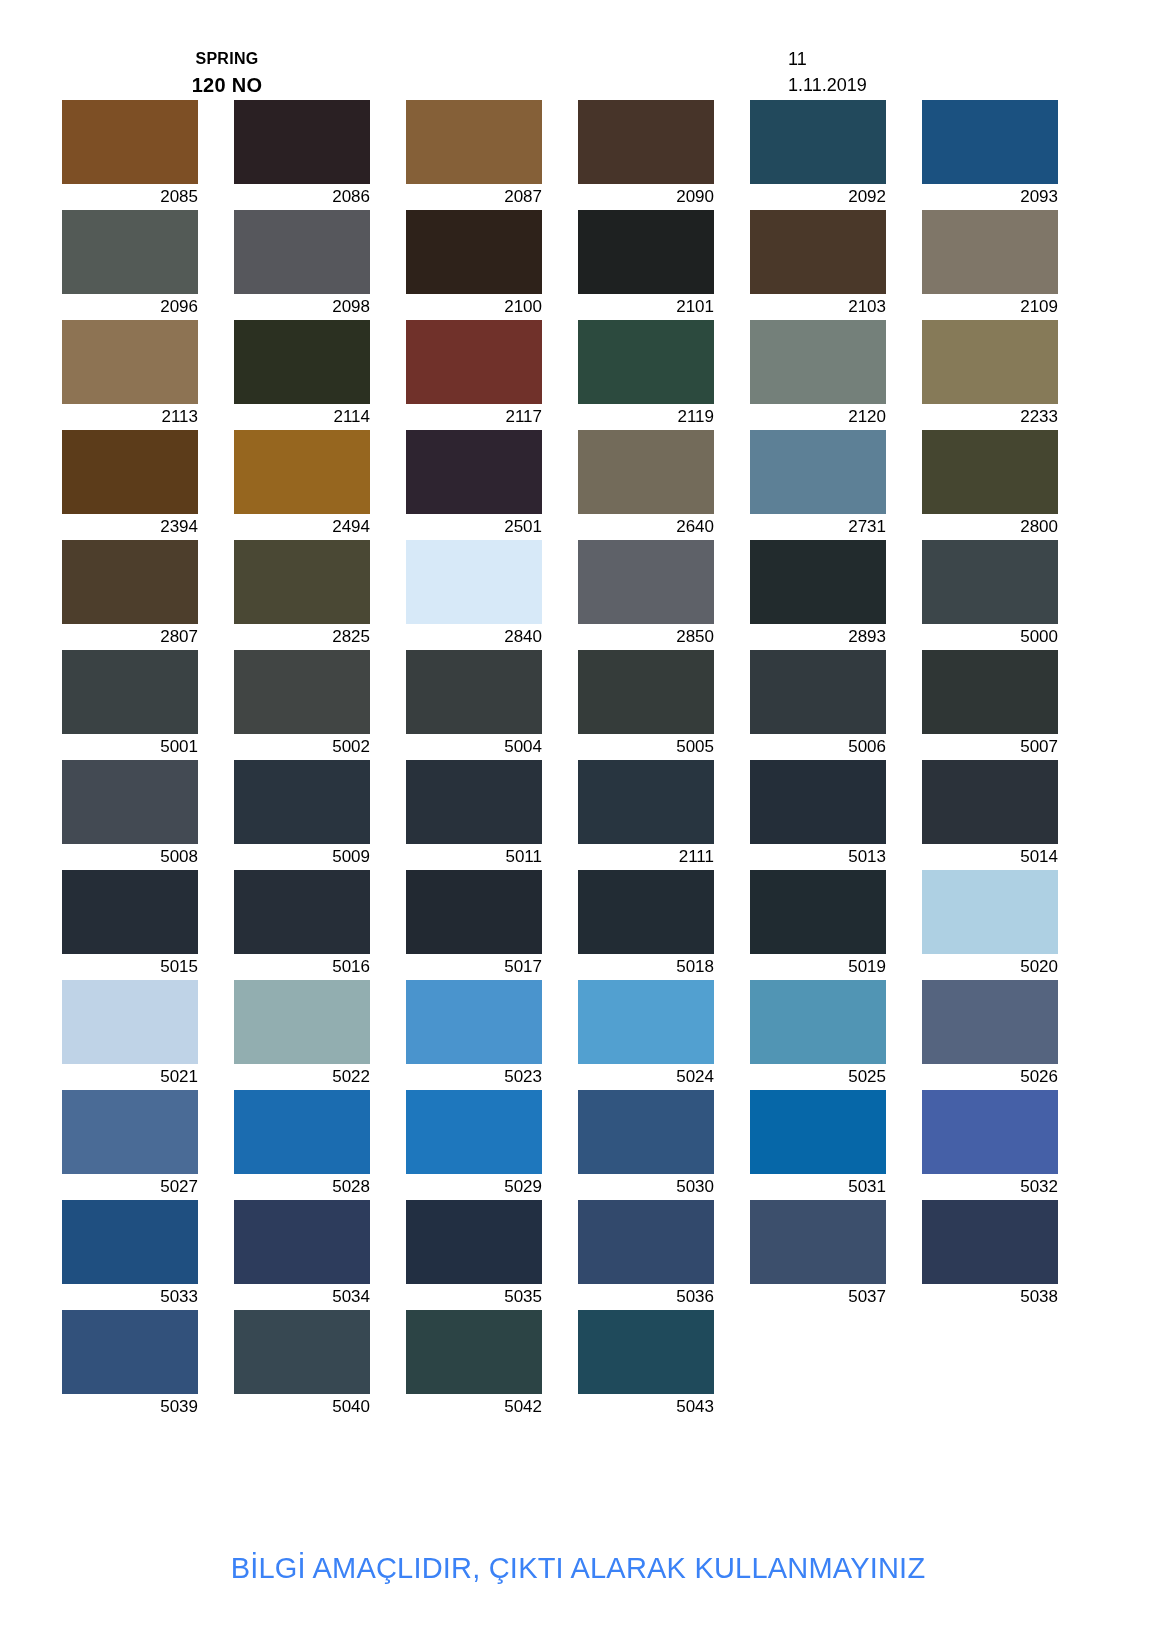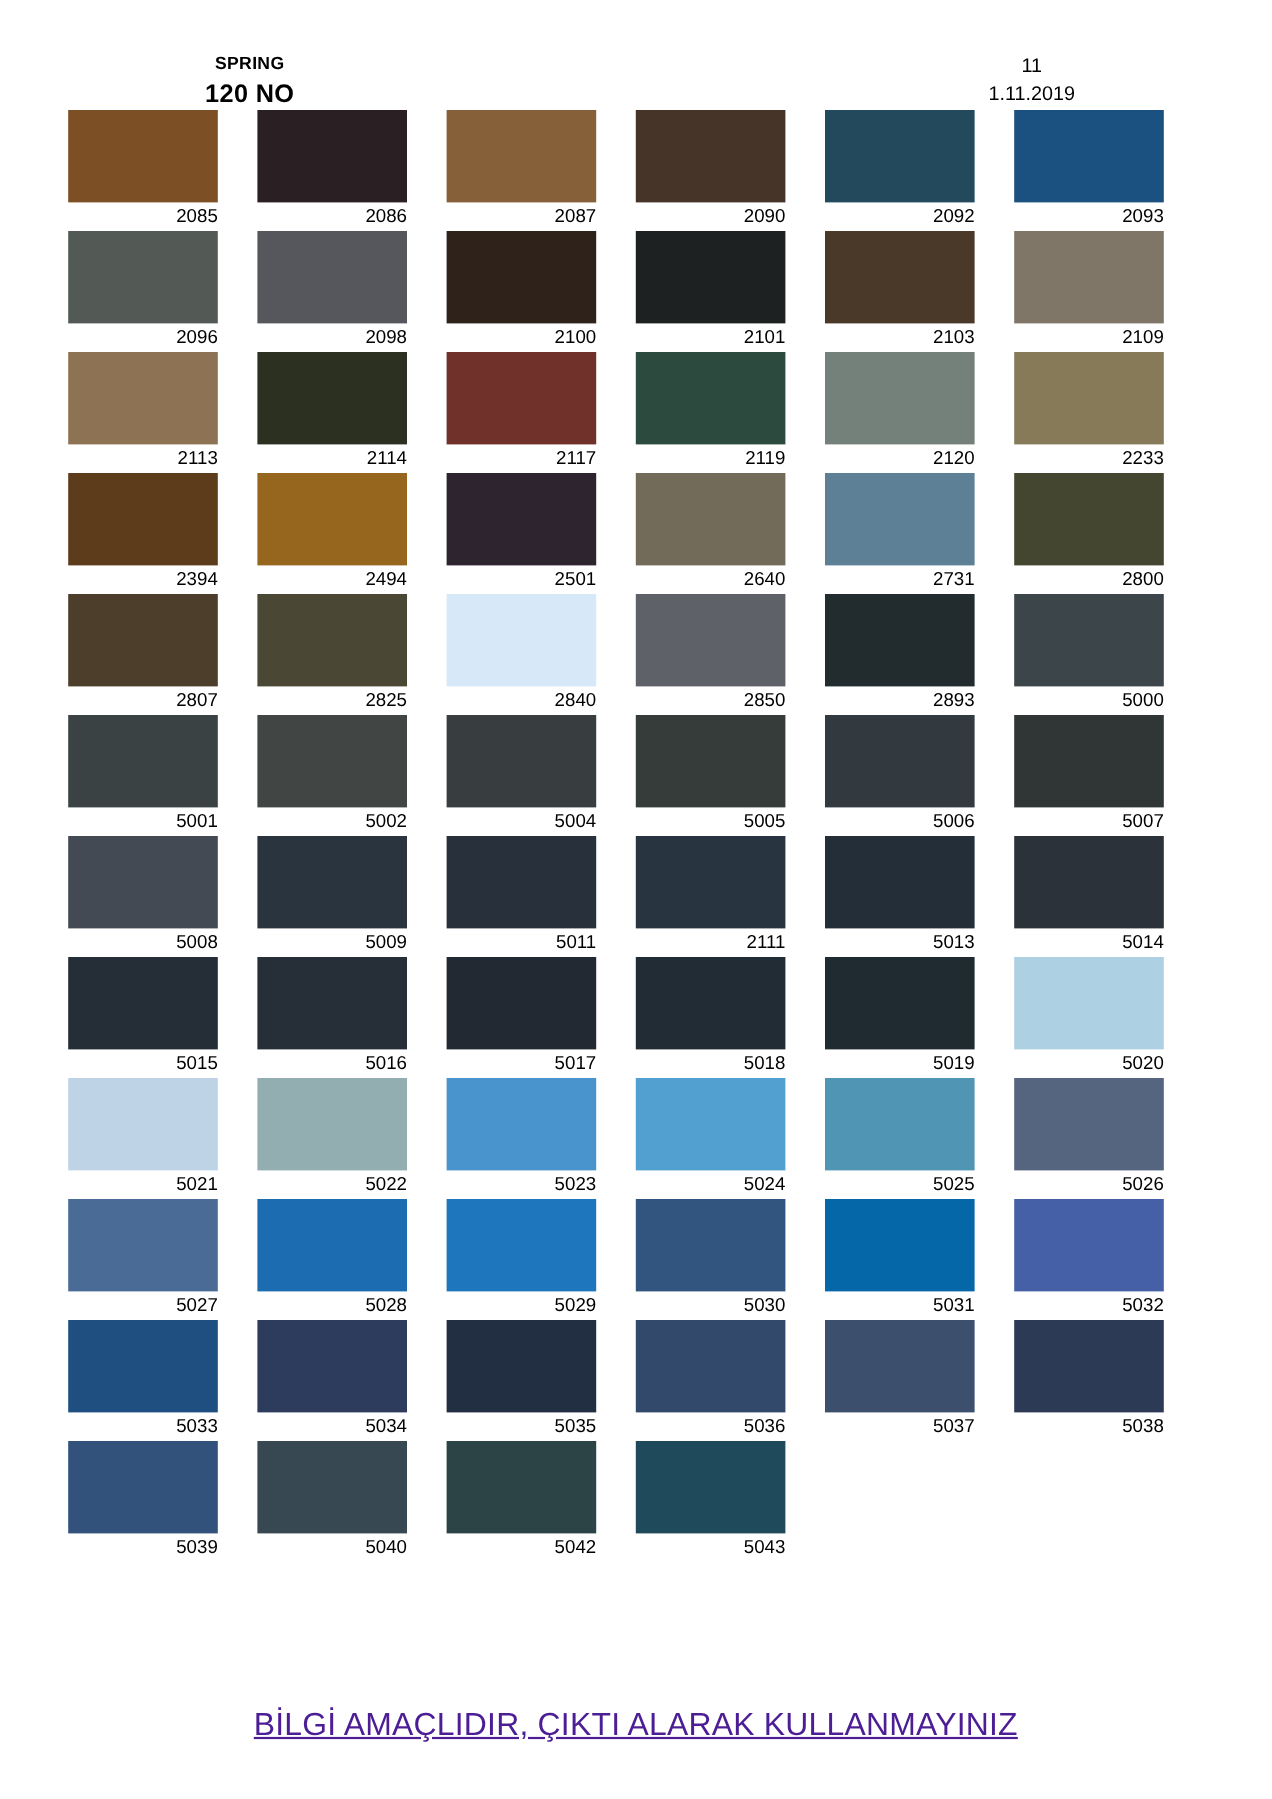--- a/index.html
+++ b/index.html
@@ -47,28 +47,28 @@
     text-align: center;
     padding-top: 10px;
   }
   .title-line1 {
     font-size: 16px;
     font-weight: bold;
     letter-spacing: 0.3px;
     line-height: 26px;
   }
   .title-line2 {
-    font-size: 23px;
+    font-size: 20px;
     font-weight: bold;
     letter-spacing: 0.3px;
     line-height: 26px;
   }
   .meta-block {
     width: 300px;
-    text-align: center;
+    text-align: left;
     padding-top: 10px;
     padding-right: 6px;
   }
   .meta-line {
     font-size: 18px;
     line-height: 26px;
     font-weight: normal;
   }
 
   
@@ -416,16 +416,16 @@
         <div class="swatch" style="background-color: rgb(44, 68, 69);"></div>
         <div class="code">5042</div>
       </div>
       <div class="cell">
         <div class="swatch" style="background-color: rgb(31, 74, 91);"></div>
         <div class="code">5043</div>
       </div>
     </div>
 
   <div class="footer">
-    <div class="warning" id="warning-text" style="color: #4c1d95; text-decoration: underline;">BİLGİ AMAÇLIDIR, ÇIKTI ALARAK KULLANMAYINIZ</div>
+    <div class="warning" id="warning-text" style="color: #3b82f6;">BİLGİ AMAÇLIDIR, ÇIKTI ALARAK KULLANMAYINIZ</div>
   </div>
 
 </div>
 
 </body></html>

